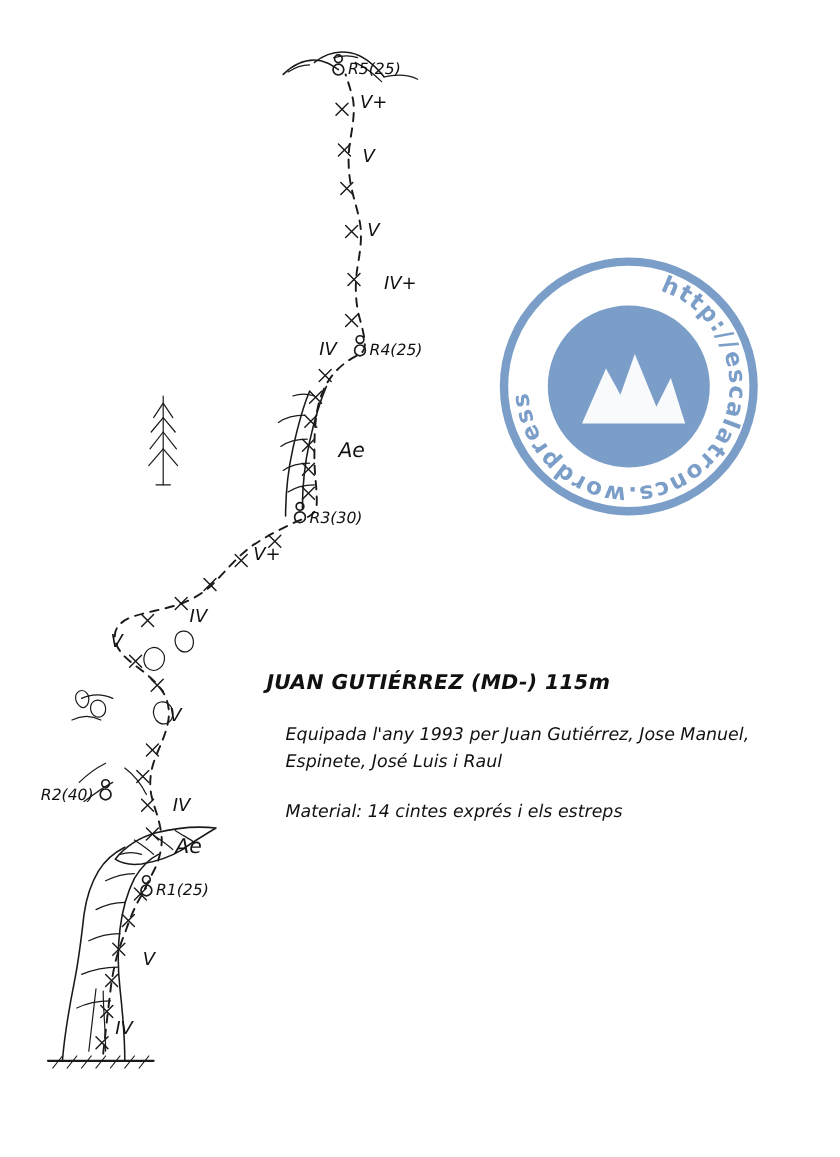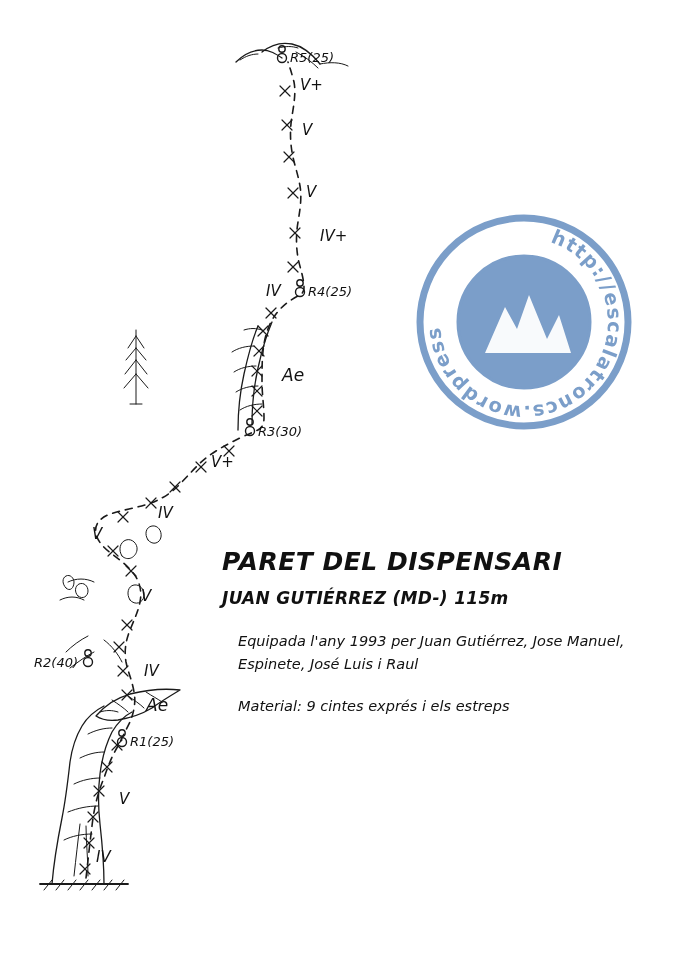--- a/index.html
+++ b/index.html
@@ -340,19 +340,18 @@
         <path d="M72,142 L92,96 L104,118 L116,84 L134,128 L146,104 L158,142 Z" opacity="0.95"></path>
       </g>
       <circle cx="111" cy="111" r="66" fill="none" stroke="#7b9ec9" stroke-width="3"></circle>
       <text font-family="DejaVu Sans, sans-serif" font-size="19.5" font-weight="bold" fill="#7b9ec9" letter-spacing="1.2">
         <textPath href="#stampCircle" startOffset="30%">http://escalatroncs.wordpress.com</textPath>
       </text>
     </svg>
   </div>
 
   <div class="textblock">
-    <div class="title-main">PARET DEL DISPENSARI</div>
     <div class="title-sub">JUAN GUTIÉRREZ (MD-) 115m</div>
     <p class="para">Equipada l'any 1993 per Juan Gutiérrez, Jose Manuel, Espinete, José Luis i Raul</p>
-    <p class="para last">Material: 9 cintes exprés i els estreps</p>
+    <p class="para last">Material: 14 cintes exprés i els estreps</p>
   </div>
 
 </div>
 
 </body></html>

